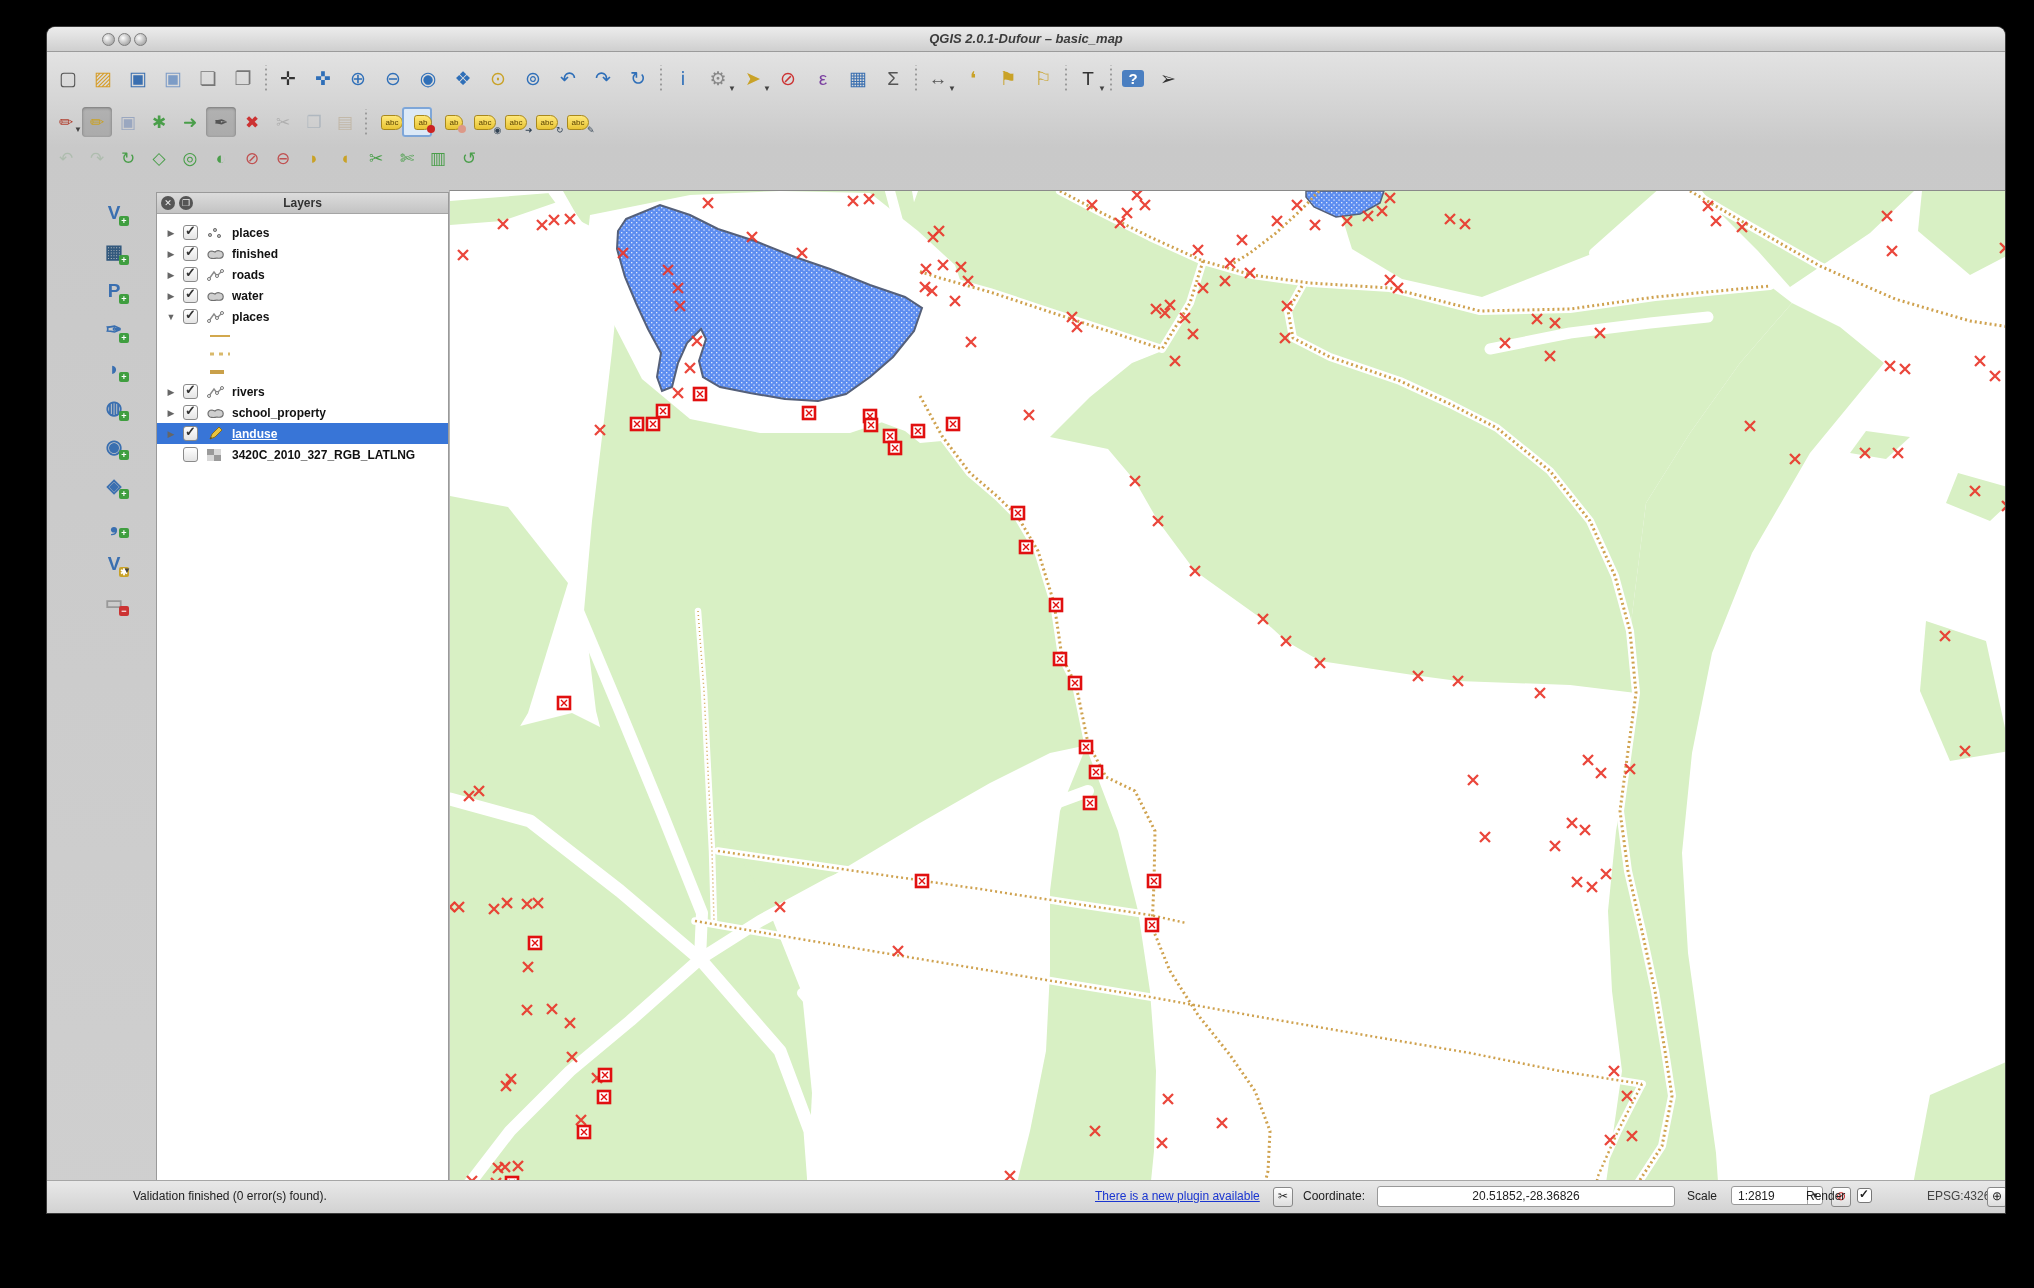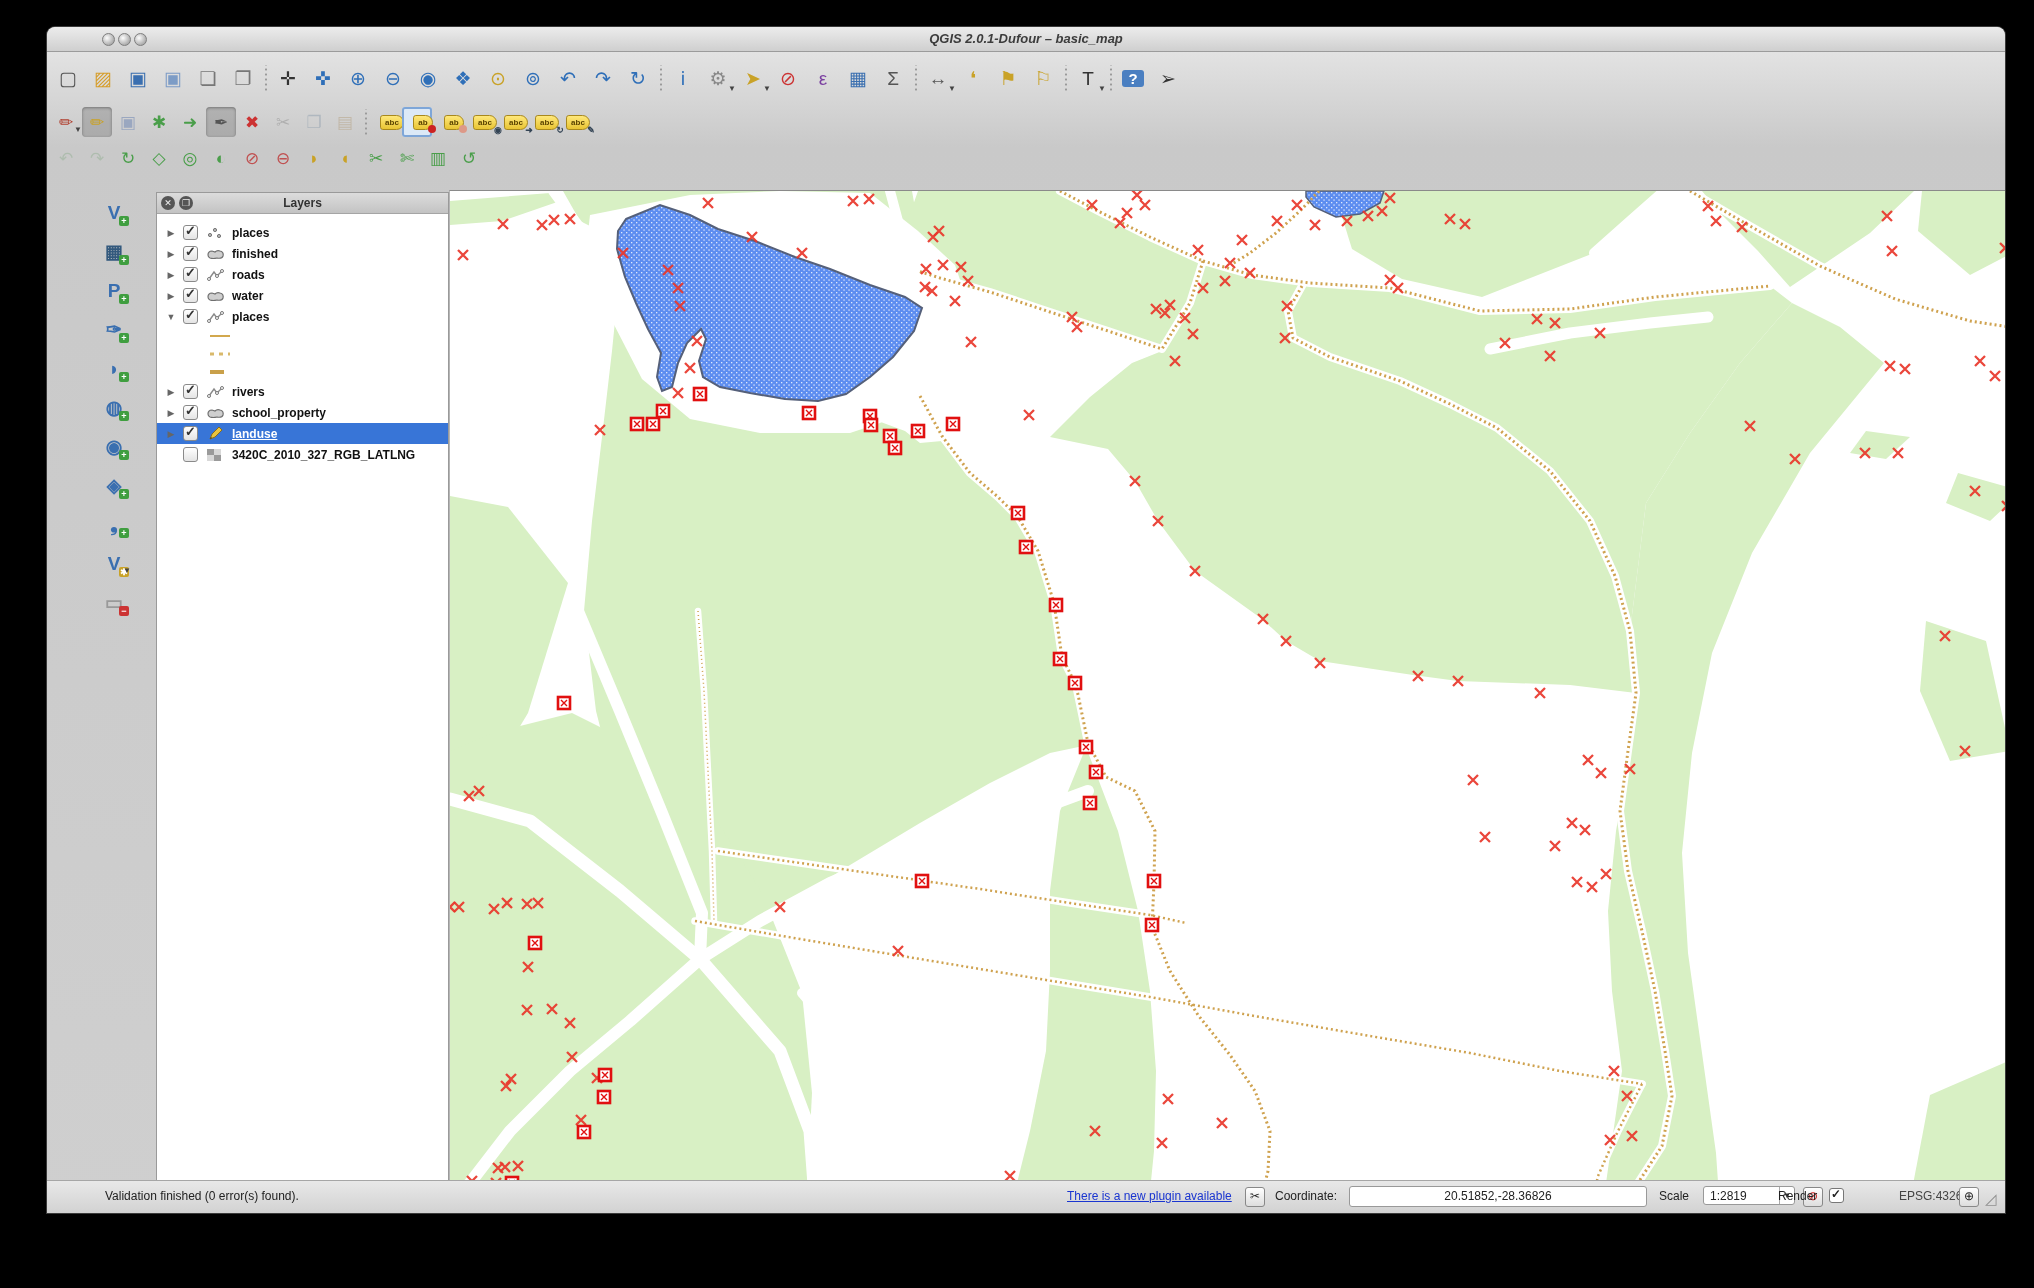--- a/index.html
+++ b/index.html
@@ -15,21 +15,21 @@
   #row3{top:114px;height:34px;}
   .tbtn{position:relative;width:30px;height:30px;border-radius:4px;display:flex;align-items:center;justify-content:center;flex:none;}
   #row1 .tbtn{width:34px;height:36px;}
   .tbtn.active{background:rgba(0,0,0,.16);box-shadow:inset 0 1px 3px rgba(0,0,0,.35);}
   .tbtn.framed{box-shadow:inset 0 0 0 2px #7ea6d8;background:#dce9f7;border-radius:3px;}
   .tbtn .glyph{font-size:19px;line-height:1;}
   #row2 .glyph,#row3 .glyph{font-size:17px;}
   .tbtn .badge{position:absolute;right:1px;bottom:1px;font-size:9px;font-weight:700;width:10px;height:10px;line-height:10px;text-align:center;border-radius:2px;color:#fff;}
   .tbtn .caret{position:absolute;right:-1px;bottom:3px;font-size:8px;color:#444;}
   .tbtn.disabled{opacity:.45;}
-  .tag{background:linear-gradient(#ffe87a,#e8c433);border:1px solid #a8881c;border-radius:3px 8px 8px 3px;font-size:8px;font-weight:700;color:#5a4300;padding:2px 4px;position:relative;margin-left:12px;}
+  .tag{background:linear-gradient(#ffe87a,#e8c433);border:1px solid #a8881c;border-radius:3px 8px 8px 3px;font-size:8px;font-weight:400;color:#5a4300;padding:2px 4px;position:relative;margin-left:12px;}
   .tag .dot{position:absolute;right:-4px;bottom:-4px;width:8px;height:8px;border-radius:50%;}
   .tag .sub{position:absolute;right:-6px;bottom:-6px;font-size:9px;color:#345;}
   .sep{width:9px;height:26px;flex:none;background:radial-gradient(circle,#9a9a9a 1px,transparent 1.2px) 3px 2px/4px 5px repeat-y;}
   
   #lefttools{position:absolute;left:50px;top:170px;width:34px;display:flex;flex-direction:column;align-items:center;gap:9px;}
   #lefttools .tbtn{width:32px;height:30px;}
   #lefttools .glyph{font-size:19px;font-weight:700;}
   
   #panel{position:absolute;left:109px;top:165px;width:293px;height:990px;background:#fff;border:1px solid #9a9a9a;box-sizing:border-box;}
   #panelhead{height:20px;background:linear-gradient(#dcdcdc,#c3c3c3);border-bottom:1px solid #a5a5a5;position:relative;}
@@ -44,21 +44,21 @@
   .lrow .lab{font-size:12px;font-weight:700;color:#111;margin-left:4px;white-space:nowrap;}
   .lrow.selected{background:#3875d7;}
   .lrow.selected .lab{color:#fff;text-decoration:underline;}
   .swrow{height:18px;display:flex;align-items:center;padding-left:52px;}
   
   #tabs{position:absolute;left:188px;top:1157px;height:19px;display:flex;border:1px solid #8e8e8e;border-radius:5px;overflow:hidden;background:#fff;}
   .tab{padding:0 12px;font-size:12px;line-height:19px;color:#111;}
   .tab.active{background:linear-gradient(#9a9a9a,#bdbdbd);}
   
   #statusbar{position:absolute;left:0;right:0;bottom:0;height:32px;background:linear-gradient(#e8e8e8,#d2d2d2);border-top:1px solid #a6a6a6;font-size:12px;color:#222;}
-  #statusbar .item{position:absolute;top:8px;}
+  #statusbar .item{position:absolute;top:8px;margin-left:28px;}
   #plugin-link{color:#1a35d0;text-decoration:underline;}
   .sbicon{width:18px;height:18px;border:1px solid #888;background:linear-gradient(#fff,#ddd);border-radius:3px;text-align:center;line-height:17px;font-size:12px;top:6px!important;}
   #coordfield{left:1302px;top:5px!important;width:296px;height:19px;background:#fff;border:1px solid #999;border-radius:3px;text-align:center;font-size:12px;line-height:19px;}
   #scalecombo{left:1656px;top:5px!important;width:92px;height:19px;background:#fff;border:1px solid #999;border-radius:3px;font-size:12px;line-height:19px;padding-left:6px;box-sizing:border-box;}
   #scalecombo .dd{position:absolute;right:0;top:0;width:14px;height:100%;border-left:1px solid #aaa;font-size:8px;text-align:center;line-height:18px;color:#333;}
   .sbcheck{width:13px;height:13px;border:1px solid #777;border-radius:3px;background:#fff;position:relative;top:7px!important;}
   .sbcheck:after{content:"✓";position:absolute;left:1px;top:-2px;font-size:12px;font-weight:700;color:#222;}
   #grip{left:1938px;top:9px!important;color:#909090;font-size:15px;}
   
   #map{position:absolute;left:402px;top:163px;width:1601px;height:1021px;background:#fff;border-top:1px solid #8a8a8a;border-left:1px solid #b5b5b5;box-sizing:border-box;}

